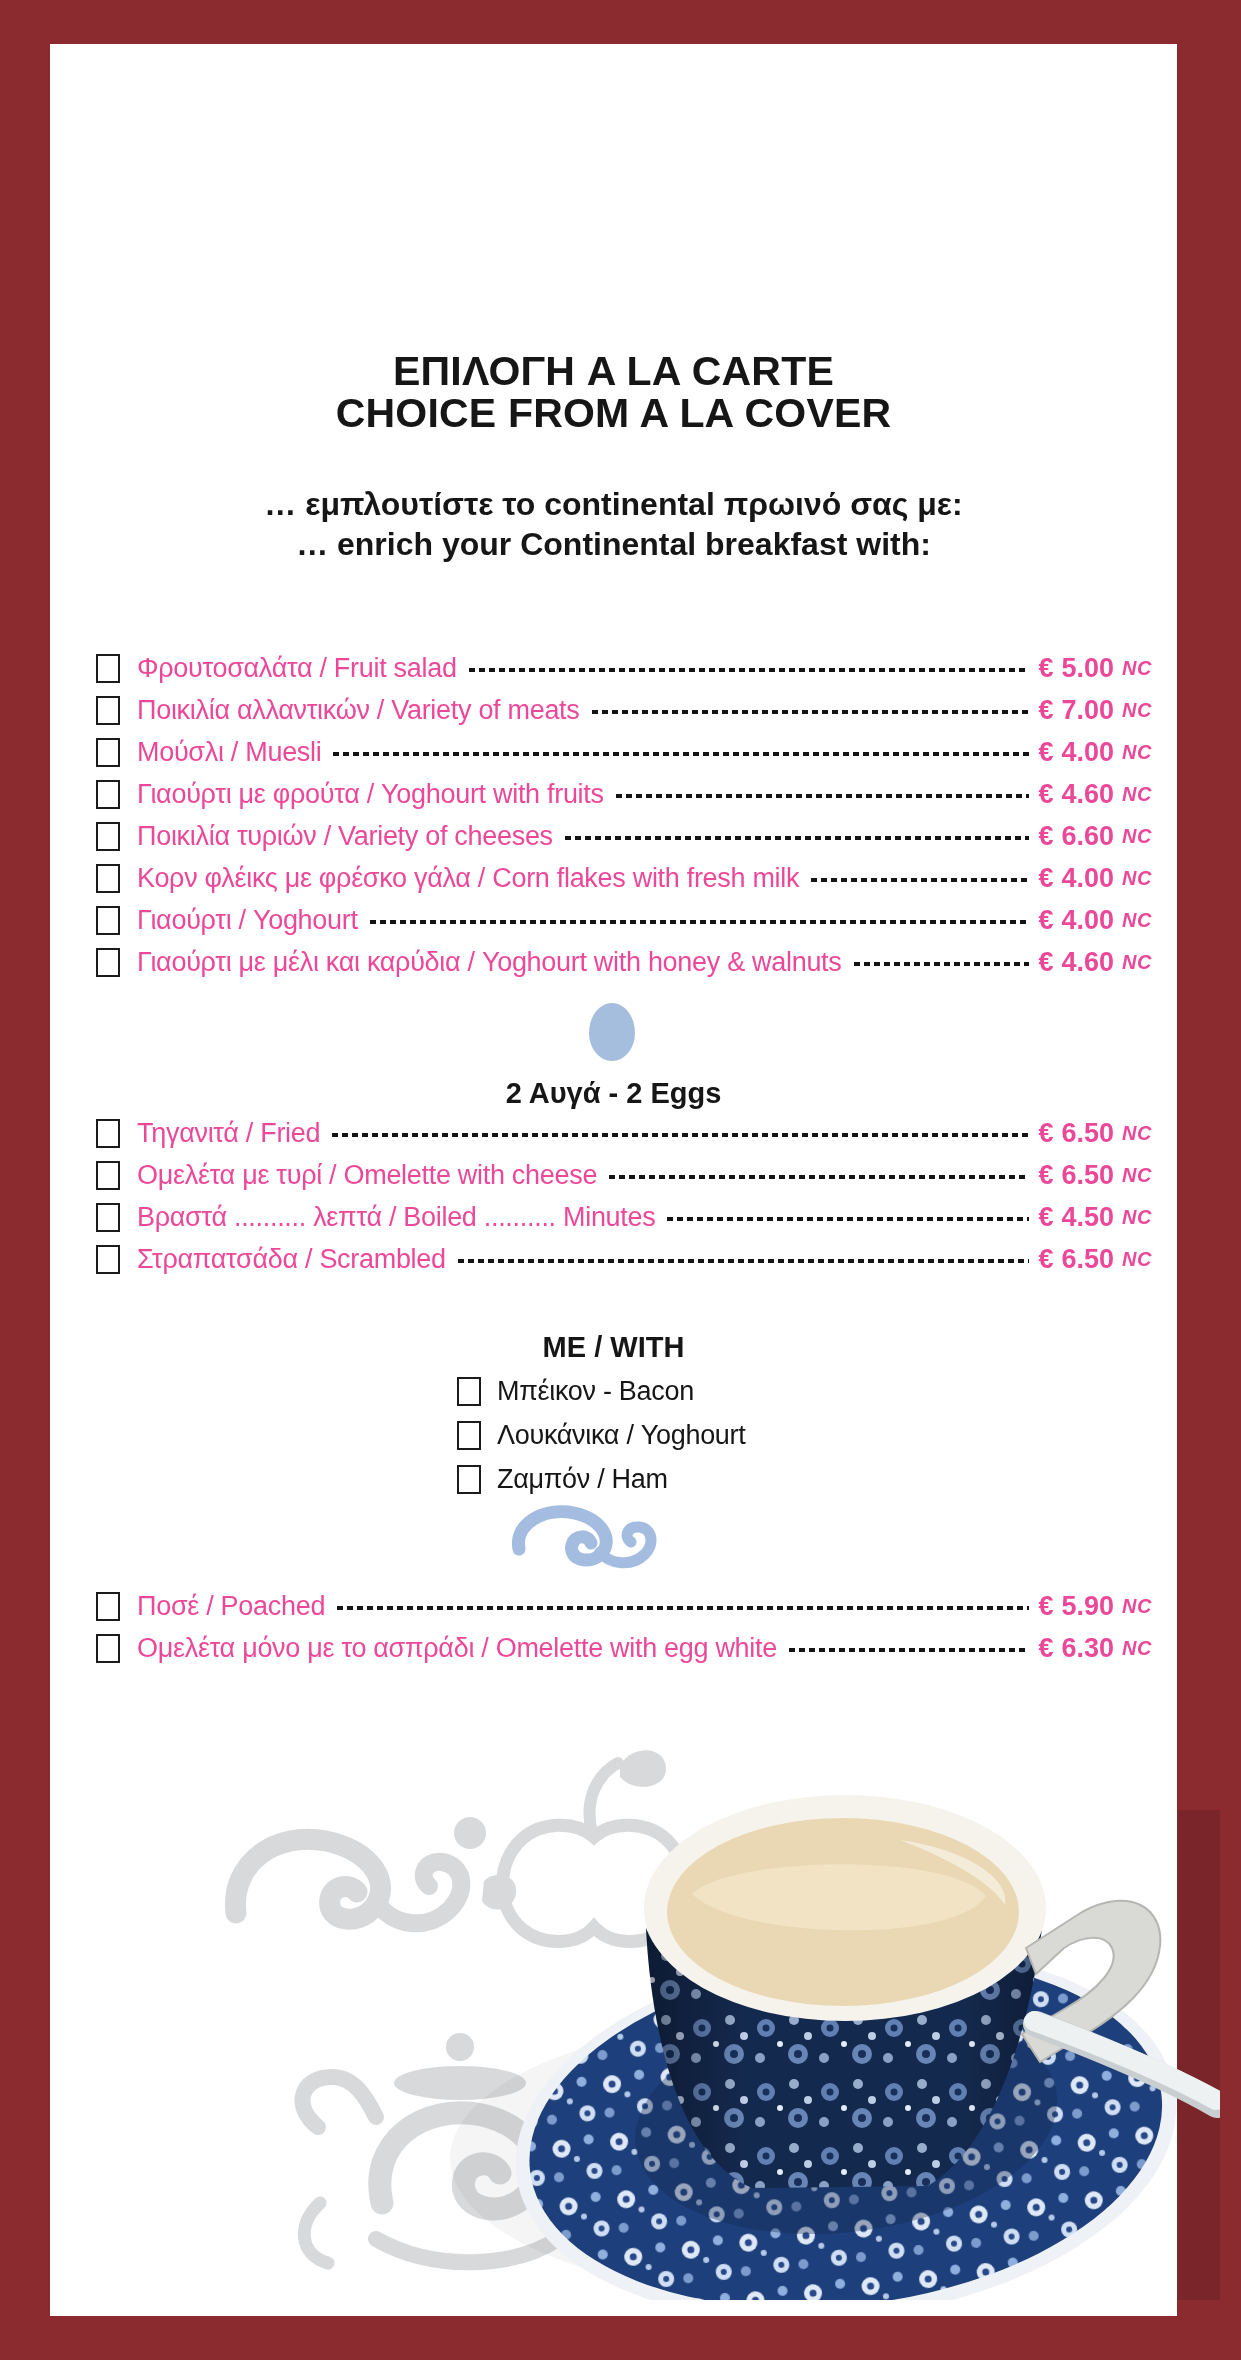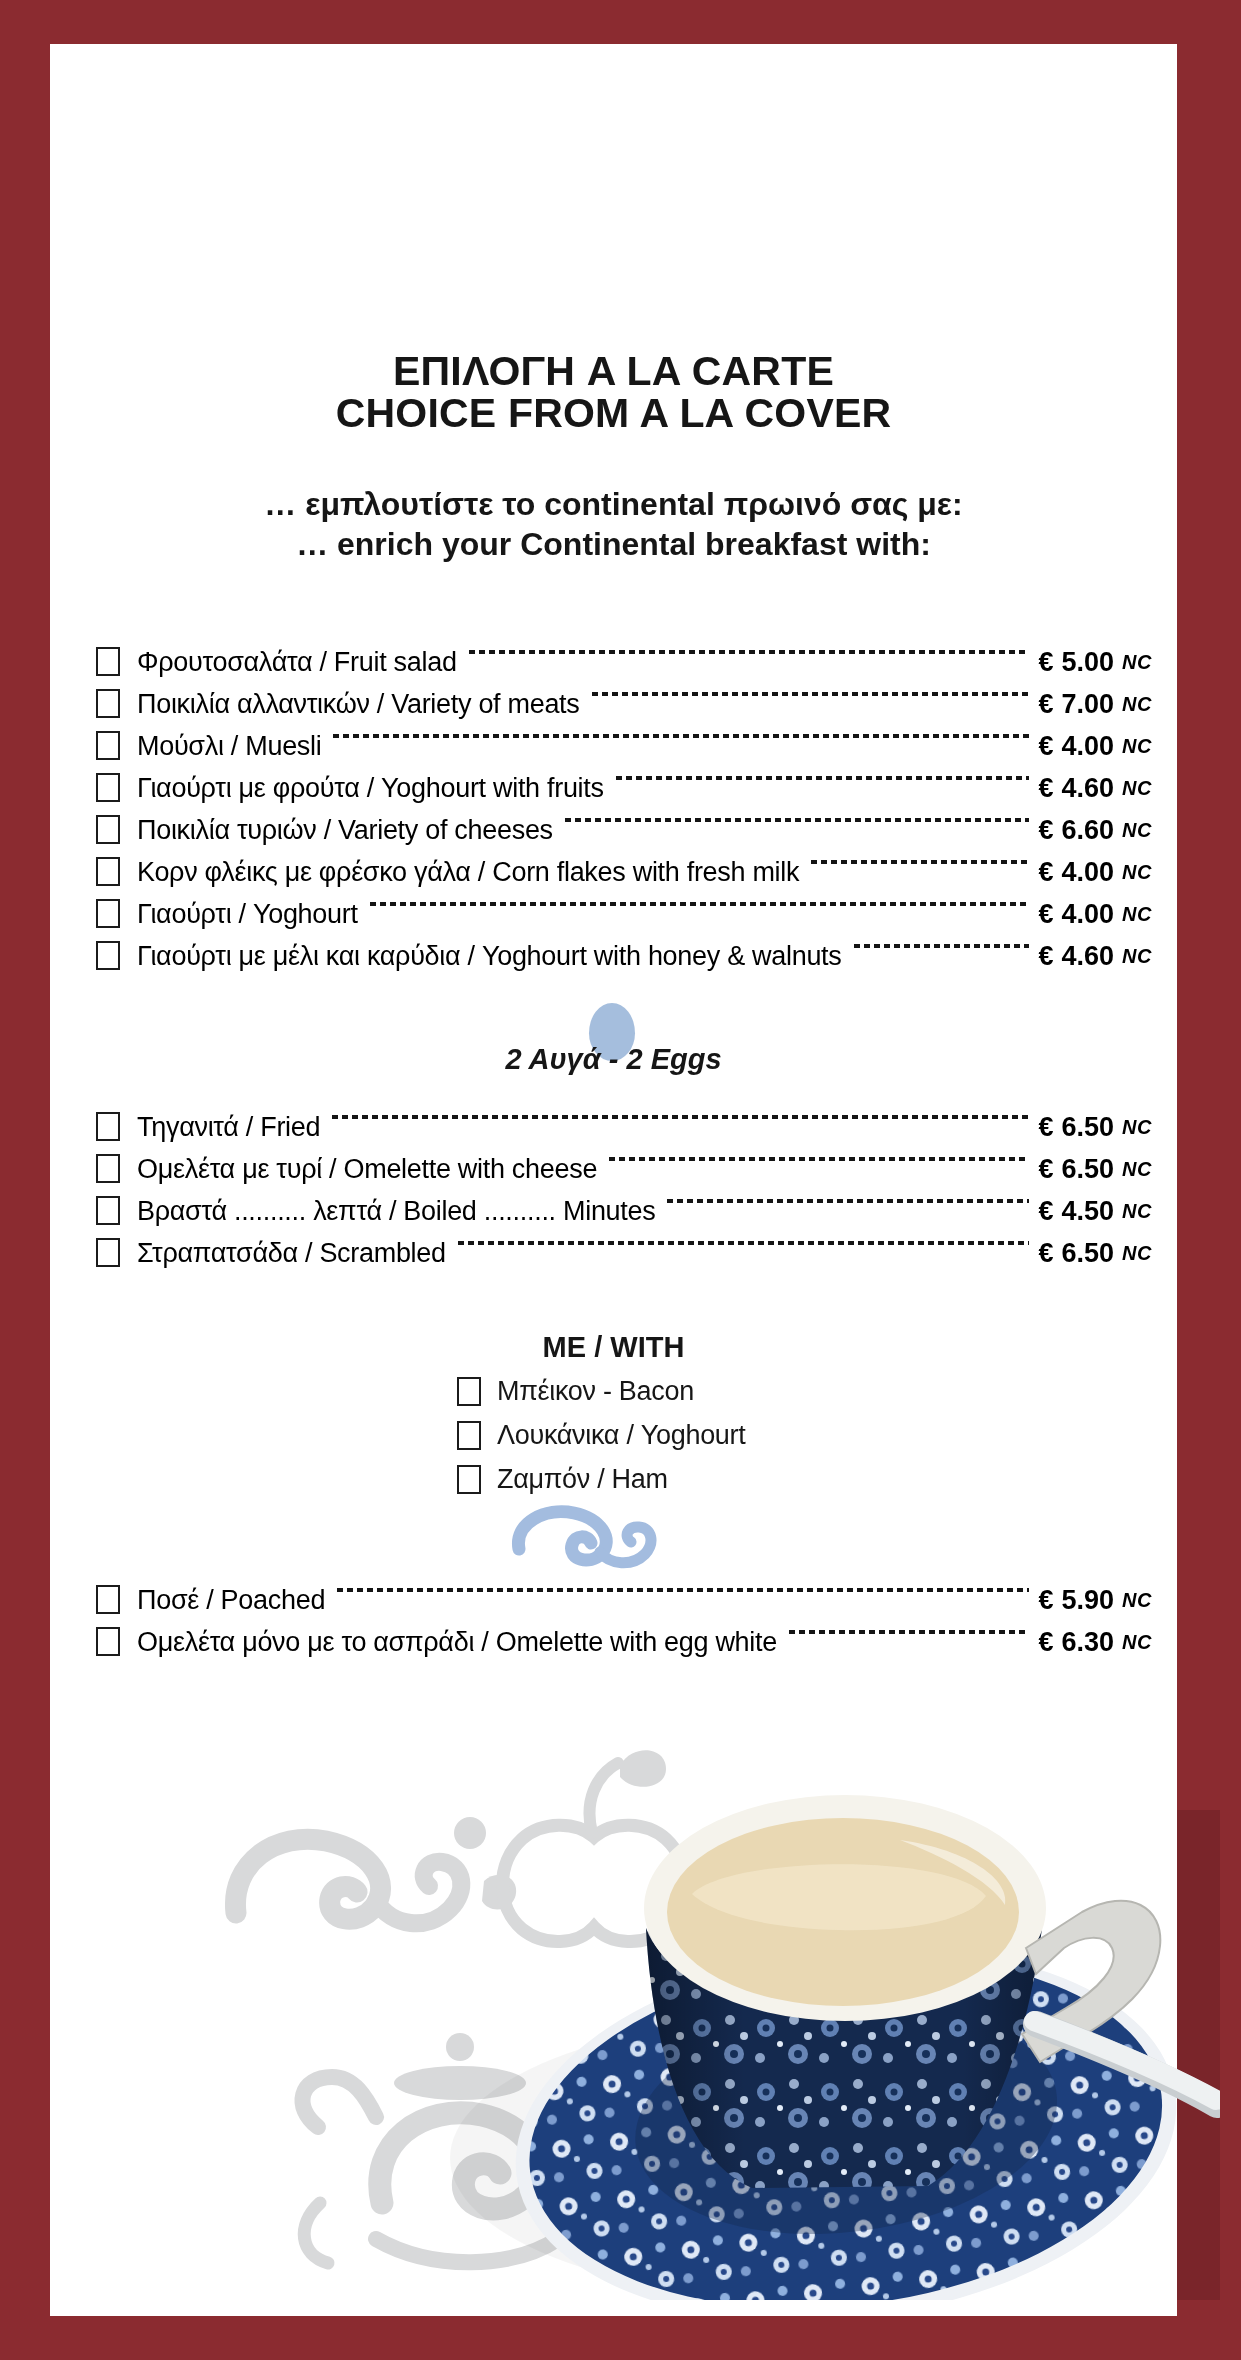--- a/index.html
+++ b/index.html
@@ -3,27 +3,27 @@
 <meta charset="utf-8">
 <style>
   html,body{margin:0;padding:0;}
   body{font-family:"Liberation Sans","DejaVu Sans",sans-serif;}
   #root{position:relative;width:1241px;height:2360px;background:#8b2b30;overflow:hidden;}
   .page{position:absolute;left:50px;top:44px;width:1127px;height:2272px;background:#ffffff;}
   .center{left:0;right:0;text-align:center;position:absolute;color:#161616;}
   .title{top:306px;font-size:41px;font-weight:700;line-height:42px;letter-spacing:.2px;}
   .subtitle{top:440px;font-size:32px;font-weight:700;line-height:40px;}
   .heading{font-size:29px;font-weight:700;line-height:38px;}
-  .eggs-heading{top:996px;font-style:italic;}
+  .eggs-heading{top:1030px;}
   .with-heading{top:1284px;}
   .list{position:absolute;left:0;right:0;}
   .list1{top:603px;}
   .list2{top:1068px;}
   .list3{top:1541px;}
-  .row{height:42px;display:flex;align-items:flex-start;padding:0 25px 0 46px;color:#000000;}
+  .row{height:42px;display:flex;align-items:center;padding:0 25px 0 46px;color:#ec4899;}
   .cb{width:24px;height:29px;border:2.5px solid #1b1b1b;background:#fff;flex:0 0 auto;margin-right:17px;box-sizing:border-box;}
   .lbl{font-size:27px;letter-spacing:-.3px;white-space:nowrap;}
   .leader{flex:1 1 auto;height:4px;margin:3px 10px 0 12px;background:repeating-linear-gradient(to right,#141414 0 6px,transparent 6px 10px);}
   .price{font-size:27px;font-weight:700;white-space:nowrap;display:flex;align-items:center;}
   .euro{margin-right:8px;}
   .nc{font-size:20px;font-style:italic;font-weight:700;margin-left:8px;letter-spacing:.5px;}
   .egg{position:absolute;left:50%;top:959px;width:46px;height:58px;margin-left:-25px;background:#a5bedd;border-radius:50% 50% 50% 50%/52% 52% 48% 48%;}
   .with-list{position:absolute;left:407px;top:1325px;}
   .with-row{display:flex;align-items:center;height:44px;color:#161616;}
   .with-row .cb{margin-right:16px;}

